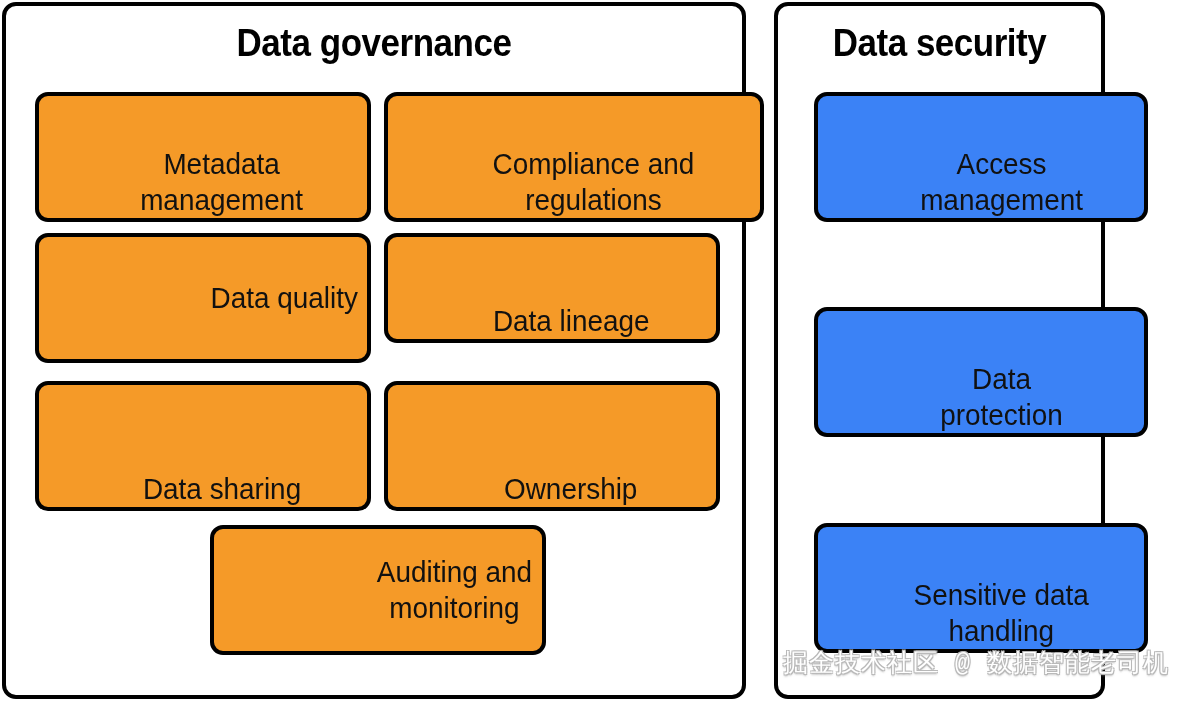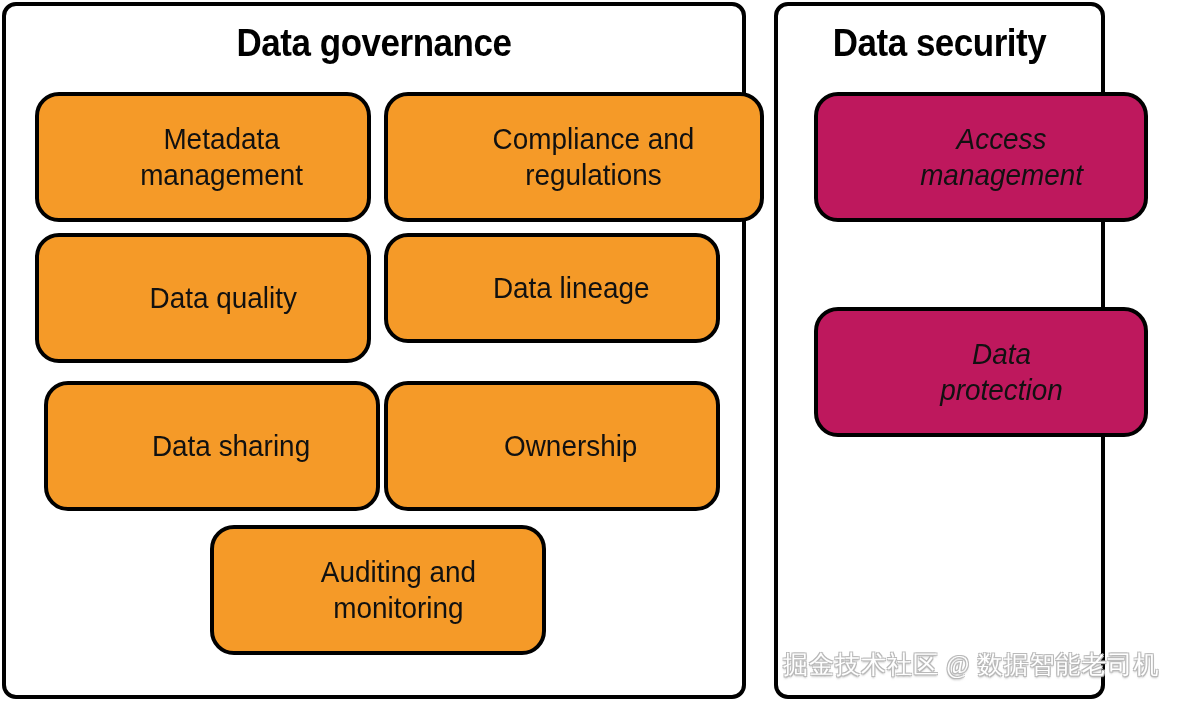--- a/index.html
+++ b/index.html
@@ -46,28 +46,28 @@
     white-space: nowrap;
   }
   #panel-governance .panel-title { top: 18px; }
   #panel-security   .panel-title { top: 18px; }
 
   
   .card {
     position: absolute;
     box-sizing: border-box;
     border: 4px solid #000000;
-    border-radius: 24px;
+    border-radius: 13px;
     display: flex;
-    align-items: center;
+    align-items: flex-end;
     overflow: hidden;
     padding-left: 41px;
   }
   .card.orange { background: #F59A28; }
-  .card.blue   { background: #be185d; font-style: italic; }
+  .card.blue   { background: #3b82f6; }
 
   .card-stub-left {
     flex: 0 0 auto;
     box-sizing: border-box;
     border-right: 4px solid #000000;
   }
   .card-stub-right {
     flex: 0 0 auto;
     box-sizing: border-box;
     border-left: 4px solid #000000;
@@ -95,26 +95,26 @@
   
   .card.blue .card-stub-left  { width: 33px; }
   .card.blue .card-stub-right { width: 33px; }
 
   
   #watermark {
     position: absolute;
     left: 783px;
     top: 650px;
     width: 380px;
-    text-align: left;
+    text-align: center;
     font-size: 25px;
     line-height: 30px;
     letter-spacing: 1px;
     color: #ffffff;
-    font-family: Liberation Serif, serif;
+    font-family: Liberation Mono, monospace;
     text-shadow:
        1px  1px 0 #b9b9b9,
       -1px  1px 0 #b9b9b9,
        1px -1px 0 #b9b9b9,
       -1px -1px 0 #b9b9b9,
        0    2px 2px rgba(120,120,120,0.55);
     white-space: nowrap;
     pointer-events: none;
   }
 </style>
@@ -154,21 +154,21 @@
     </div>
 
     <div class="card orange" style="left:378px; top:227px; width:336px; height:110px;">
       <div class="card-stub-left"></div>
       <div class="card-body">
         <span class="card-label">Data lineage</span>
       </div>
       <div class="card-stub-right"></div>
     </div>
 
-    <div class="card orange" style="left:38px; top:375px; width:336px; height:130px;">
+    <div class="card orange" style="left:29px; top:375px; width:336px; height:130px;">
       <div class="card-stub-left"></div>
       <div class="card-body">
         <span class="card-label">Data sharing</span>
       </div>
       <div class="card-stub-right"></div>
     </div>
 
     <div class="card orange" style="left:378px; top:375px; width:336px; height:130px;gap:9px;">
       <div class="card-stub-left"></div>
       <div class="card-body">
@@ -202,18 +202,26 @@
     </div>
 
     <div class="card blue" style="left:36px; top:301px; width:334px; height:130px;gap:12px;">
       <div class="card-stub-left"></div>
       <div class="card-body">
         <span class="card-label">Data protection</span>
       </div>
       <div class="card-stub-right"></div>
     </div>
 
+    <div class="card blue" style="left:36px; top:517px; width:334px; height:130px;">
+      <div class="card-stub-left"></div>
+      <div class="card-body">
+        <span class="card-label">Sensitive data
+handling</span>
+      </div>
+      <div class="card-stub-right"></div>
+    </div>
 
   </div>
 
   <div id="watermark">掘金技术社区 @ 数据智能老司机</div>
 
 </div>
 
 </body></html>

